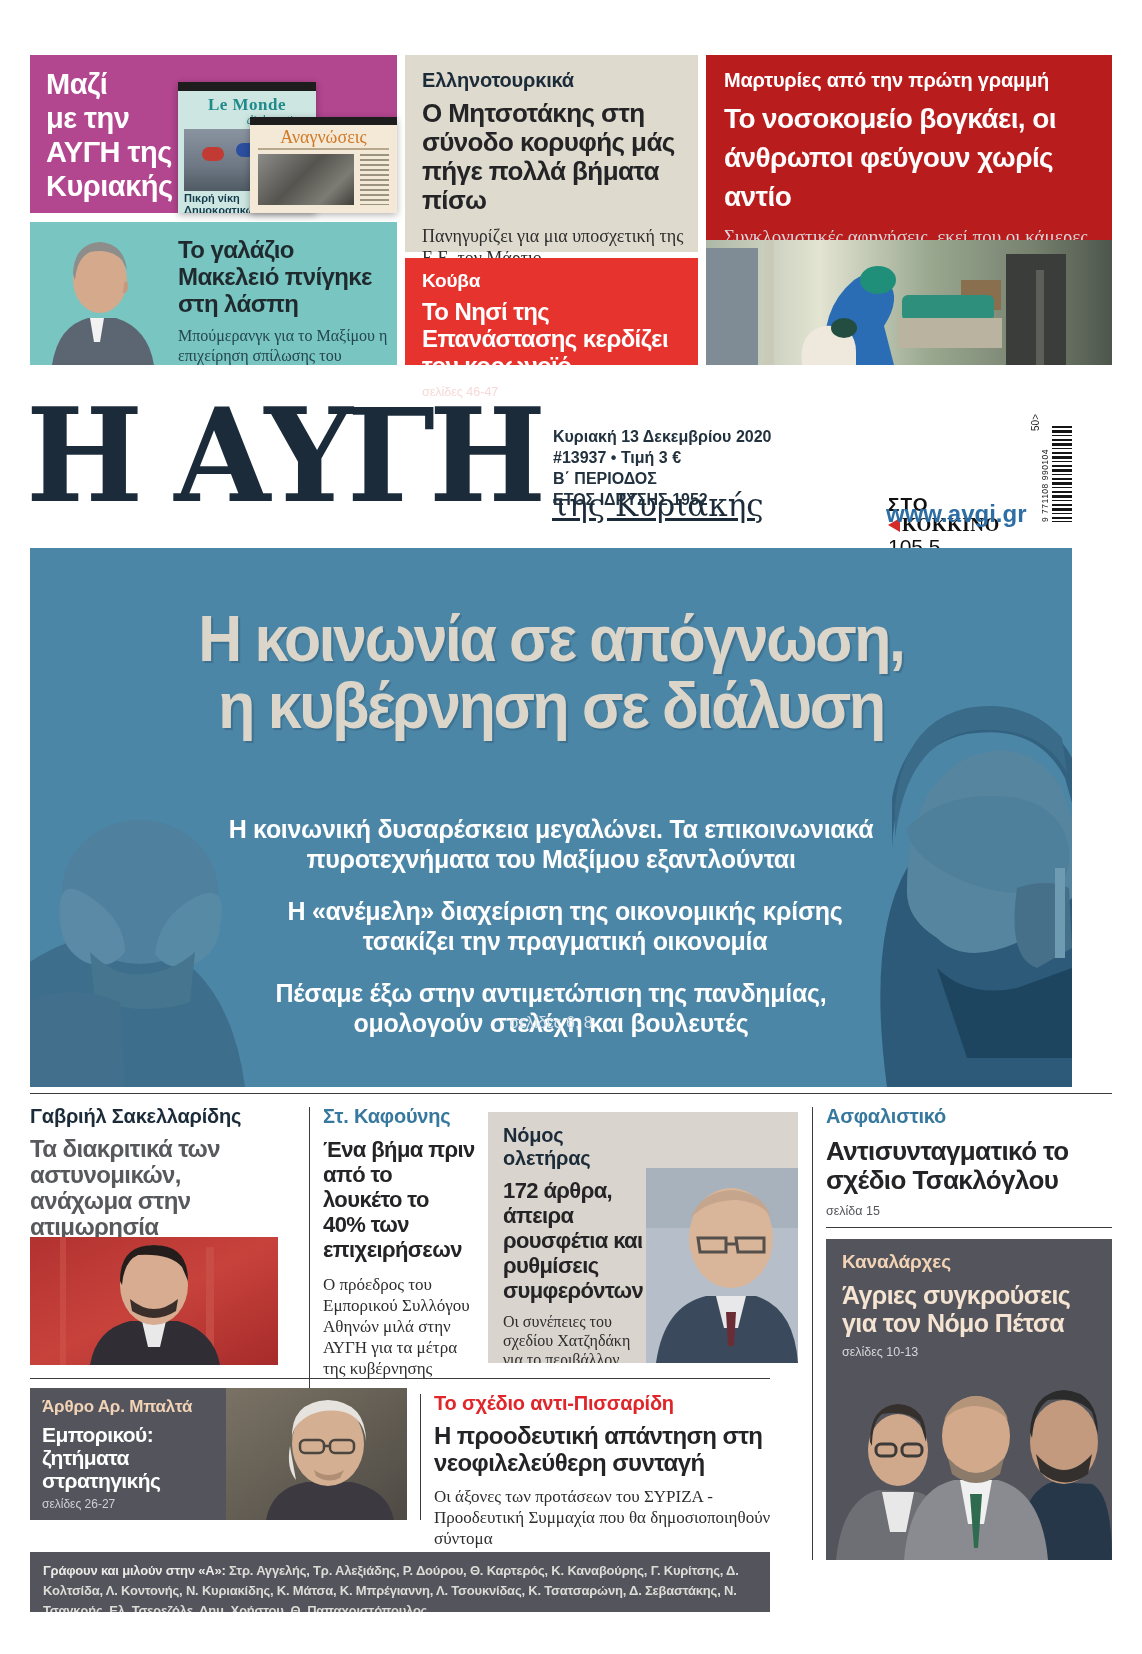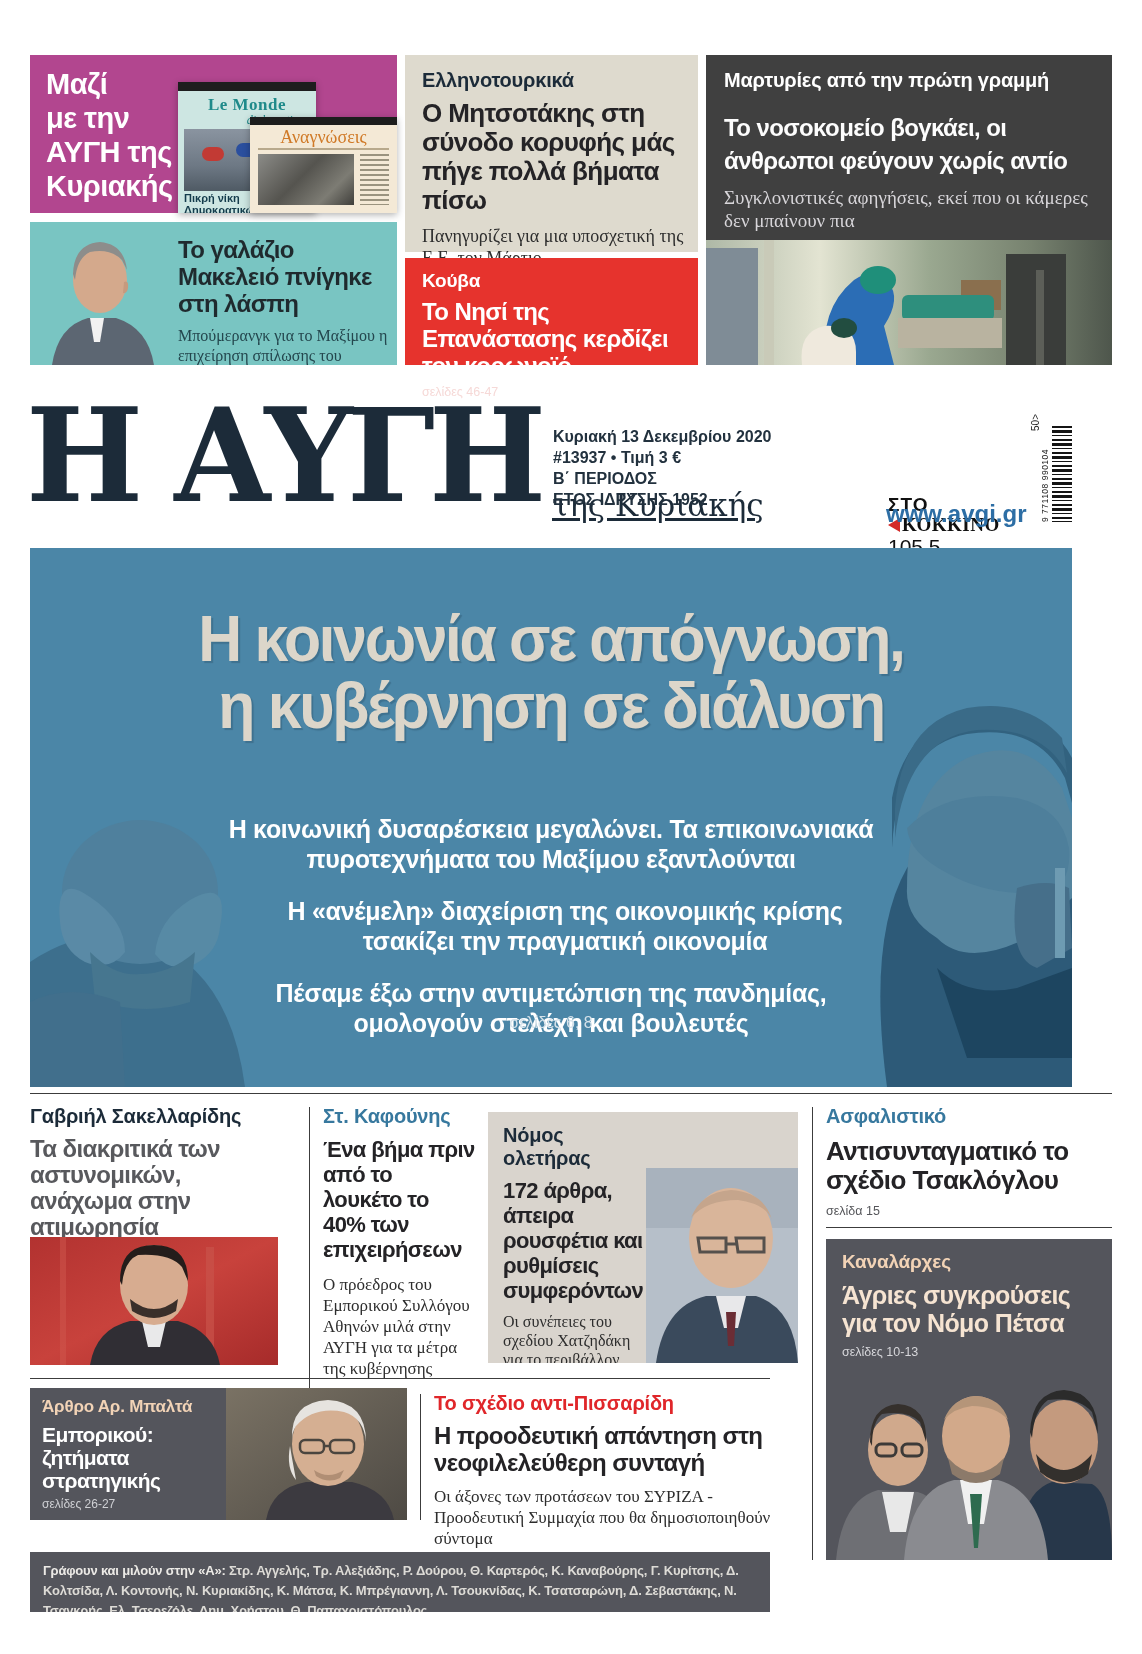--- a/index.html
+++ b/index.html
@@ -79,24 +79,24 @@
   </div>
 
   <div class="abs" style="left:405px;top:258px;width:293px;height:107px;background:#e6332d;">
     <div class="abs" style="left:17px;top:12px;width:264px;">
       <div class="k k-white" style="font-size:19px;">Κούβα</div>
       <div class="h" style="margin-top:6px;font-size:24px;line-height:27px;color:#ffffff;">Το Νησί της Επανάστασης κερδίζει τον κορωνοϊό</div>
       <div class="pg" style="margin-top:6px;color:#f6d9d7;">σελίδες 46-47</div>
     </div>
   </div>
 
-  <div class="abs" style="left:706px;top:55px;width:406px;height:185px;background:#404040;">
+  <div class="abs" style="left:706px;top:55px;width:406px;height:185px;background:#b91c1c;">
     <div class="abs" style="left:18px;top:14px;width:374px;">
       <div class="k k-white">Μαρτυρίες από την πρώτη γραμμή</div>
-      <div class="h" style="margin-top:19px;font-size:24px;line-height:33px;color:#fdfdfd;">Το νοσοκομείο βογκάει, οι άνθρωποι φεύγουν χωρίς αντίο</div>
+      <div class="h" style="margin-top:7px;font-size:28px;line-height:39px;color:#fdfdfd;">Το νοσοκομείο βογκάει, οι άνθρωποι φεύγουν χωρίς αντίο</div>
       <div class="dek" style="margin-top:9px;font-size:19px;line-height:23px;color:#d8d6da;">Συγκλονιστικές αφηγήσεις, εκεί που οι κάμερες δεν μπαίνουν πια</div>
       <div class="pg" style="margin-top:7px;color:#c9c9ce;">σελίδες 22-25</div>
     </div>
   </div>
 
   <svg class="abs" style="left:706px;top:240px;" width="406" height="125" viewBox="0 0 406 125">
     <defs>
       <linearGradient id="hall" x1="0" y1="0" x2="1" y2="0">
         <stop offset="0" stop-color="#aeb8a6"></stop>
           <stop offset="0.28" stop-color="#e3e4d2"></stop>

